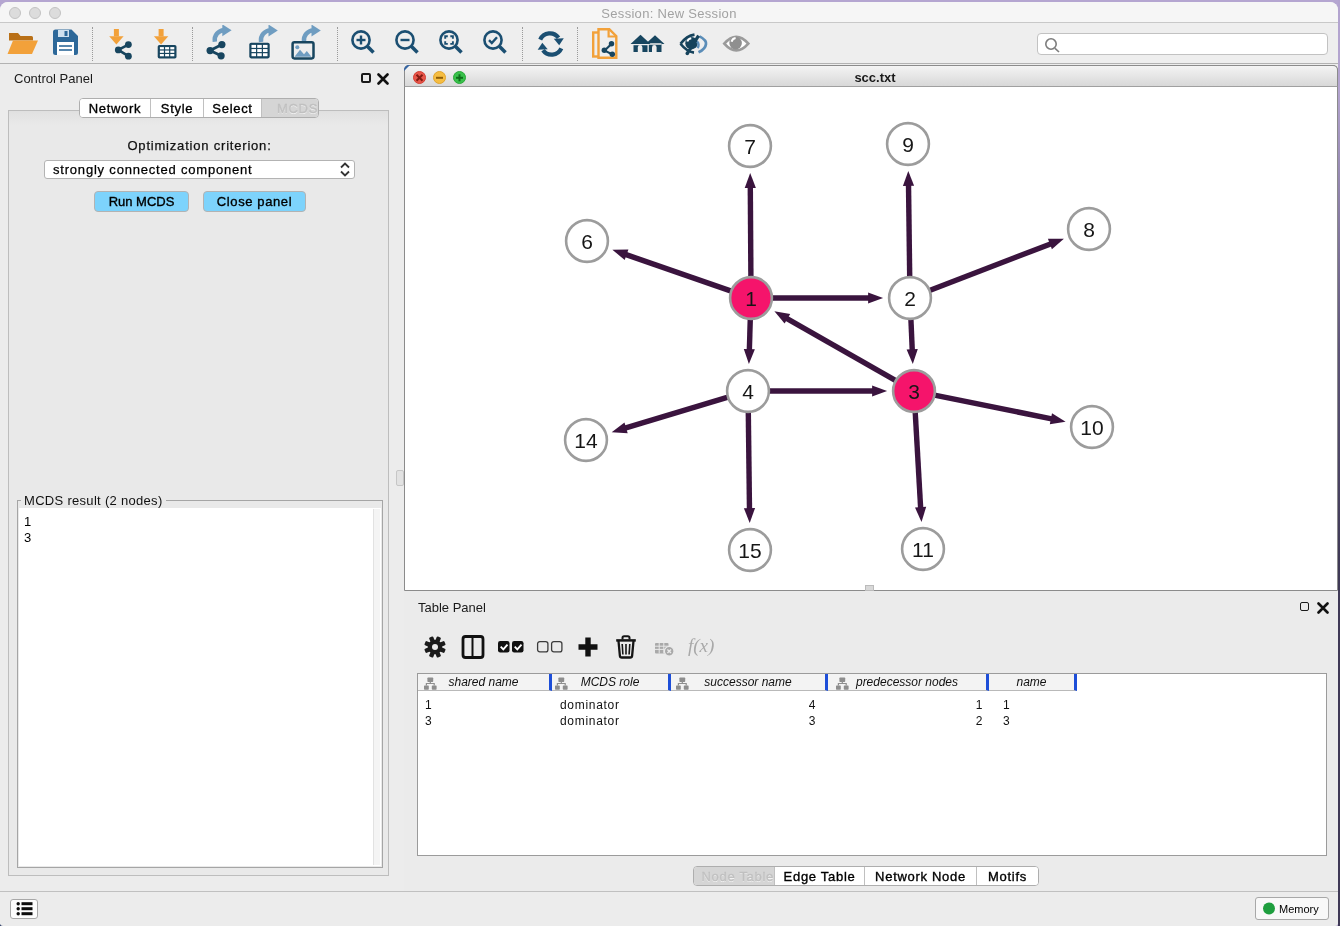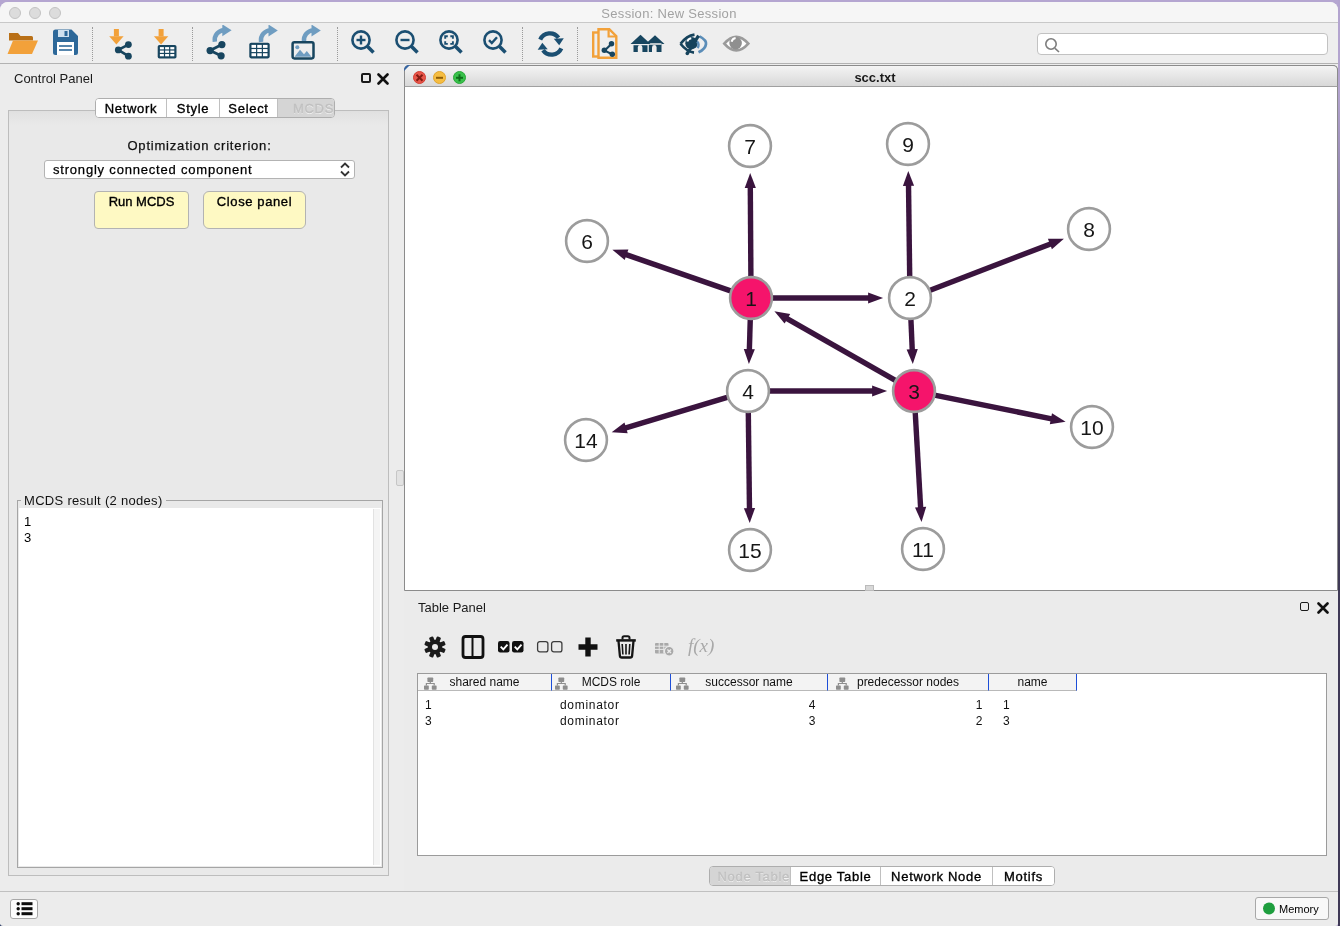--- a/index.html
+++ b/index.html
@@ -11,43 +11,43 @@
 #titlebar { position:absolute; left:0; top:2px; width:1338px; height:21px; background:#f6f6f6; border-bottom:1px solid #c8c8c8; border-radius:8px 8px 0 0; }
 .tl { position:absolute; width:12px; height:12px; border-radius:50%; background:#dcdcdc; border:1px solid #c3c3c3; }
 #title { position:absolute; top:6px; letter-spacing:0.3px; left:0; width:1338px; text-align:center; font-size:13px; color:#a2a2a2; }
 #toolbar { position:absolute; left:0; top:23px; width:1338px; height:41px; background:#eeeeee; border-bottom:1px solid #b2b2b2; }
 .tsep { position:absolute; top:27px; height:34px; width:0; border-left:1px dotted #9a9a9a; }
 #searchbox { position:absolute; left:1037px; top:33px; width:291px; height:22px; background:#ffffff; border:1px solid #c2c2c2; border-radius:4px; }
 #cp-title { position:absolute; left:14px; top:71px; font-size:13px; color:#1a1a1a; }
 .winbtn-sq { position:absolute; width:10px; height:10px; border:2px solid #1a1a1a; border-radius:2px; }
 #cp-body { position:absolute; left:8px; top:110px; width:381px; height:766px; background:#e9e9e9; border:1px solid #bdbdbd; }
 #cp-body-top { position:absolute; left:9px; top:111px; width:379px; height:14px; background:linear-gradient(#e0e0e0,#e9e9e9); }
-.tabs { position:absolute; display:flex; height:20px; border:1px solid #aeaeae; border-radius:4px; overflow:hidden; background:#fff;margin-left:16px; }
+.tabs { position:absolute; display:flex; height:20px; border:1px solid #aeaeae; border-radius:4px; overflow:hidden; background:#fff; }
 .tab { font-size:13px; -webkit-text-stroke:0.35px; letter-spacing:0.7px; color:#000; background:#fff; text-align:center; line-height:19px; border-right:1px solid #c0c0c0; }
 .tab:last-child { border-right:none; }
 .tab.sel { background:#d5d5d5; color:#c0c0c0; text-shadow:0 1px 0 #f2f2f2;text-align:right; }
 #cp-tabs { left:79px; top:98px; }
 #opt-label { position:absolute; left:0px; top:138px; width:399px; text-align:center; font-size:13px; color:#111; -webkit-text-stroke:0.25px; letter-spacing:0.8px; }
 #dropdown { position:absolute; left:44px; top:160px; width:311px; height:19px; background:#fff; border:1px solid #b3b3b3; border-radius:3px; font-size:13px; color:#000; -webkit-text-stroke:0.25px; letter-spacing:0.8px; line-height:17px; padding-left:8px; }
-.btn { position:absolute; height:38px; background:#fef9c3; border:1px solid #b3b3b3; border-radius:4px; font-size:13px; -webkit-text-stroke:0.35px; color:#000; text-align:center; line-height:19px; }
+.btn { position:absolute; height:21px; background:#7dd3fc; border:1px solid #b3b3b3; border-radius:4px; font-size:13px; -webkit-text-stroke:0.35px; color:#000; text-align:center; line-height:19px; }
 #mcds-fs { position:absolute; left:17px; top:500px; width:366px; height:368px; border:1px solid #a5a5a5; }
 #mcds-legend { position:absolute; left:21px; top:493px; background:#e9e9e9; font-size:13px; color:#111; padding:0 3px; letter-spacing:0.3px; }
 #mcds-text { position:absolute; left:19px; top:508px; width:362px; height:358px; background:#fff; font-size:13px; color:#000; padding:6px 0 0 5px; line-height:16px; }
 #mcds-scroll { position:absolute; left:373px; top:509px; width:7px; height:356px; background:#f4f4f4; border-left:1px solid #e2e2e2; }
 #netwin { position:absolute; left:404px; top:65px; width:934px; height:526px; background:#fff; border:1px solid #8b8b8b; border-radius:5px 5px 0 0; }
 #nettitle { position:absolute; left:404px; top:65px; width:934px; height:22px; background:linear-gradient(#f4f4f4,#d8d8d8); border:1px solid #8b8b8b; border-bottom:1px solid #a0a0a0; border-radius:5px 5px 0 0; }
 #netname { position:absolute; top:5px; text-indent:8px; left:0; width:934px; text-align:center; font-size:13px; font-weight:bold; color:#1a1a1a; }
 .mtl { position:absolute; width:13px; height:13px; border-radius:50%; }
 #netfocus { position:absolute; left:404px; top:65px; width:6px; height:6px; background:#3465a4; clip-path:polygon(0 0,100% 0,0 100%); border-top-left-radius:5px;}
 #cv-handle { position:absolute; left:865px; top:585px; width:9px; height:6px; background:#d8d8d8; border:1px solid #bbb; }
 #sp-handle { position:absolute; left:396px; top:470px; width:8px; height:16px; background:#e2e2e2; border:1px solid #c6c6c6; border-radius:2px; }
 #tp { position:absolute; left:404px; top:591px; width:934px; height:300px; background:#ebebeb; }
 #tp-title { position:absolute; left:418px; top:600px; font-size:13px; color:#1a1a1a; }
 #tp-table { position:absolute; left:417px; top:673px; width:910px; height:183px; background:#fff; border:1px solid #9b9b9b; }
-.th-cell { position:absolute; top:0; height:17px; background:#f3f3f3; border-bottom:1px solid #b9b9b9; border-right:1px solid #1d4ed8; font-size:12px; color:#111; text-align:center; line-height:16px; }
+.th-cell { position:absolute; top:0; height:17px; background:#f3f3f3; border-bottom:1px solid #b9b9b9; border-right:3px solid #1d4ed8; font-size:12px; color:#111; text-align:center; line-height:16px;font-style:italic; }
 .td { position:absolute; font-size:12px; color:#111; height:16px; line-height:16px; letter-spacing:0.7px; }
 #tp-tabs { left:693px; top:866px; }
 #statusbar { position:absolute; left:0; top:891px; width:1338px; height:33px; background:#ececec; border-top:1px solid #c0c0c0; }
 #listbtn { position:absolute; left:10px; top:899px; width:28px; height:20px; background:#fdfdfd; border:1px solid #a8a8a8; border-radius:3px; }
 #membtn { position:absolute; left:1255px; top:897px; width:74px; height:23px; background:#f8f8f8; border:1px solid #a8a8a8; border-radius:3px; }
 </style>
 </head>
 <body>
 <div id="deskR"></div>
 <div id="deskBL"></div>
@@ -218,21 +218,21 @@
   <div class="tab" style="width:58px;">Select</div>
   <div class="tab sel" style="width:56px;">MCDS</div>
 </div>
 <div id="opt-label">Optimization criterion:</div>
 <div id="dropdown">strongly connected component</div>
 <svg width="14" height="15" viewBox="0 0 14 15" style="position:absolute;left:338px;top:162px">
 <path d="M3 5.5 L7 1.5 L11 5.5" fill="none" stroke="#333" stroke-width="1.8"></path>
 <path d="M3 9.5 L7 13.5 L11 9.5" fill="none" stroke="#333" stroke-width="1.8"></path>
   </svg>
 <div class="btn" style="left:94px; top:191px; width:95px;">Run MCDS</div>
-<div class="btn" style="left:203px; top:191px; width:103px; letter-spacing:0.6px;border-radius:6px;">Close panel</div>
+<div class="btn" style="left:203px; top:191px; width:103px; letter-spacing:0.6px;">Close panel</div>
 <div id="mcds-fs"></div>
 <div id="mcds-legend">MCDS result (2 nodes)</div>
 <div id="mcds-text">1<br>3</div>
 <div id="mcds-scroll"></div>
 <div id="netwin"></div>
 <div id="nettitle"></div>
 <div id="netfocus"></div>
 <div class="mtl" style="left:413px; top:71px; background:#e8564a; border:1px solid #d33e32;"></div>
 <div class="mtl" style="left:433px; top:71px; background:#f6bd41; border:1px solid #e0a52e;"></div>
 <div class="mtl" style="left:453px; top:71px; background:#39c14b; border:1px solid #28a838;"></div>

